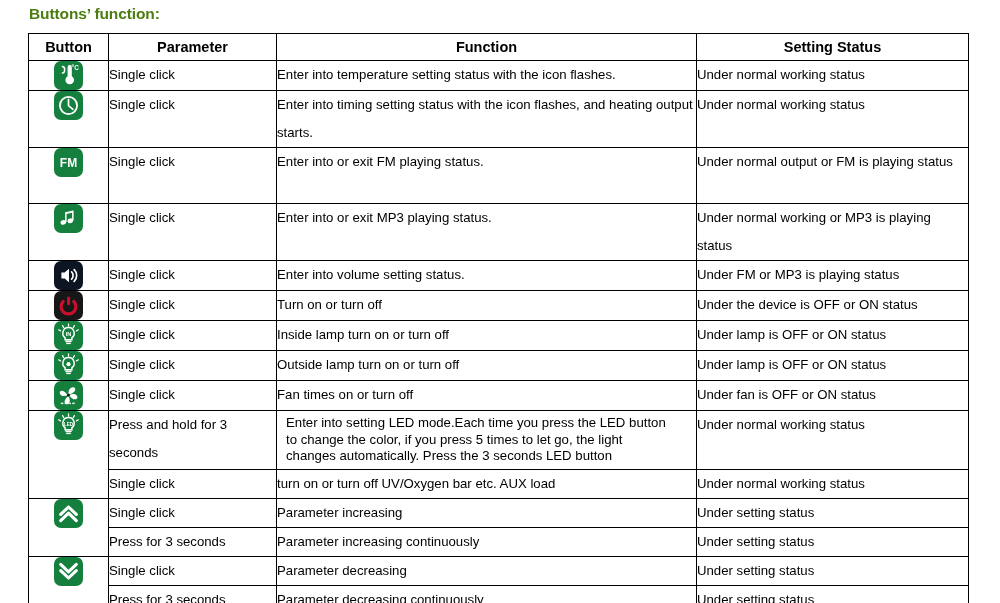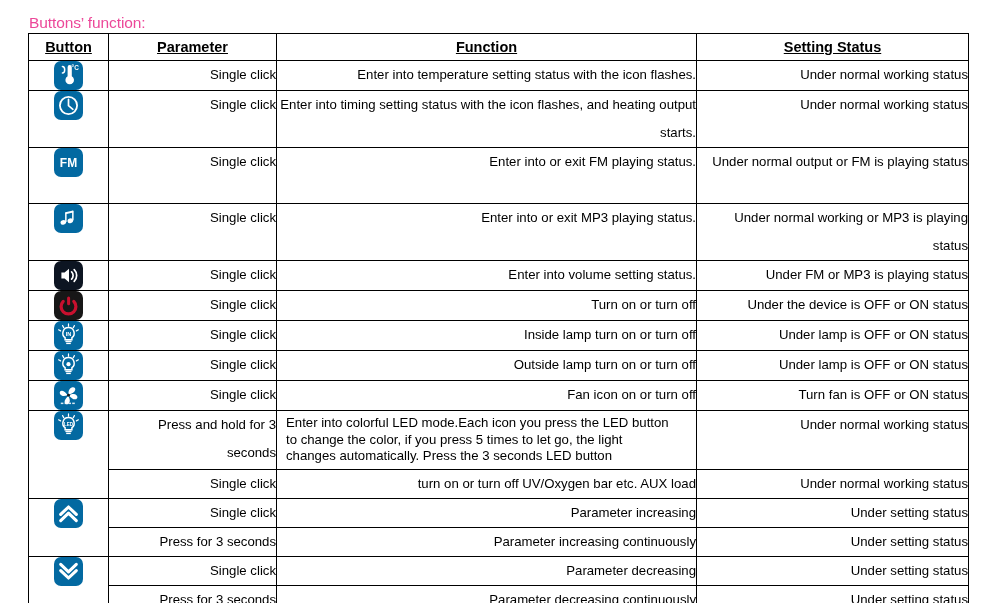--- a/index.html
+++ b/index.html
@@ -16,25 +16,25 @@
   }
   .page {
     position: relative;
     width: 1000px;
     height: 603px;
     box-sizing: border-box;
   }
   .title {
     position: absolute;
     left: 29px;
-    top: 14px;
+    top: 5px;
     font-size: 15.5px;
-    font-weight: normal;
+    font-weight: bold;
     letter-spacing: -0.1px;
-    color: #ec4899;
+    color: #4d7c0f;
     white-space: nowrap;
   }
   table.fn {
     position: absolute;
     left: 28px;
     top: 33px;
     width: 940px;
     border-collapse: collapse;
     table-layout: fixed;
     font-size: 13.2px;
@@ -46,37 +46,35 @@
     background: #fff;
   }
   th.hdr {
     text-align: center;
     font-weight: bold;
     font-size: 14.5px;
     height: 26px;
     line-height: 26px;
     padding: 0 2px;
     vertical-align: middle;
-    text-decoration: underline;
   }
   
   col.c-btn  { width: 80px; }
   col.c-op   { width: 168px; }
   col.c-fn   { width: 420px; }
   col.c-st   { width: 272px; }
 
   td.btn-cell {
     text-align: center;
     vertical-align: middle;
   }
   td.txt {
     padding: 5px 6px 4px 7px;
     line-height: 28px;
     vertical-align: top;
-    text-align: right;
   }
   td.op { padding-left: 8px; }
   td.fnc { padding-left: 9px; margin-top: 32px; }
   td.st  { padding-left: 8px; }
 
   
   tr.sub td { border-top-color: #9a9a9a; }
 
   .led-par {
     line-height: 16.5px;
@@ -84,21 +82,21 @@
     white-space: nowrap;
     font-size: 13.2px;
   }
 
   
   .chip {
     display: inline-block;
     width: 29px;
     height: 29px;
     border-radius: 7px;
-    background: #0369a1;
+    background: #15803d;
     position: relative;
     vertical-align: middle;
     overflow: hidden;
   }
   .chip svg { display: block; }
   .chip .lbl {
     position: absolute;
     left: 0; right: 0; top: 0; bottom: 0;
     display: flex;
     align-items: center;
@@ -276,42 +274,42 @@
               <g fill="#fff" opacity="0.85">
                 <rect x="6.8" y="21.6" width="2.6" height="1.5"></rect>
                 <rect x="10.6" y="21.6" width="2.6" height="1.5"></rect>
                 <rect x="14.4" y="21.6" width="2.6" height="1.5"></rect>
                 <rect x="18.2" y="21.6" width="2.6" height="1.5"></rect>
               </g>
             </svg>
           </span>
         </td>
         <td class="txt op">Single click</td>
-        <td class="txt fnc">Fan icon on or turn off</td>
-        <td class="txt st">Turn fan is OFF or ON status</td>
+        <td class="txt fnc">Fan times on or turn off</td>
+        <td class="txt st">Under fan is OFF or ON status</td>
       </tr>
 
       <tr style="height:59px">
         <td class="btn-cell" rowspan="2">
           <span class="chip">
             <svg width="29" height="29" viewBox="0 0 29 29">
               <g stroke="#fff" stroke-width="1.2" stroke-linecap="round">
                 <path d="M14.5 2.9v2.3M8.6 4.6l1.1 2M20.4 4.6l-1.1 2M4.6 8.8l2 1.1M24.4 8.8l-2 1.1"></path>
               </g>
               <path d="M14.5 6.6a5.6 5.6 0 0 1 3.4 10.1v2.1h-6.8v-2.1A5.6 5.6 0 0 1 14.5 6.6z" fill="none" stroke="#fff" stroke-width="1.5"></path>
               <rect x="11.4" y="19.6" width="6.2" height="1.5" fill="#fff"></rect>
               <rect x="12.2" y="21.7" width="4.6" height="1.4" fill="#fff"></rect>
               <text x="14.5" y="15.1" fill="#fff" font-size="4.6" font-family="Liberation Sans, sans-serif" font-weight="bold" text-anchor="middle">LED</text>
             </svg>
           </span>
         </td>
         <td class="txt op">Press and hold for 3 seconds</td>
         <td>
           <div class="led-par">
-            <div>Enter into colorful LED mode.Each icon you press the LED button</div>
+            <div>Enter into setting LED mode.Each time you press the LED button</div>
             <div>to change the color, if you press 5 times to let go, the light</div>
             <div>changes automatically. Press the 3 seconds LED button</div>
           </div>
         </td>
         <td class="txt st">Under normal working status</td>
       </tr>
       <tr class="sub" style="height:29px">
         <td class="txt op">Single click</td>
         <td class="txt fnc">turn on or turn off UV/Oxygen bar etc. AUX load</td>
         <td class="txt st">Under normal working status</td>

